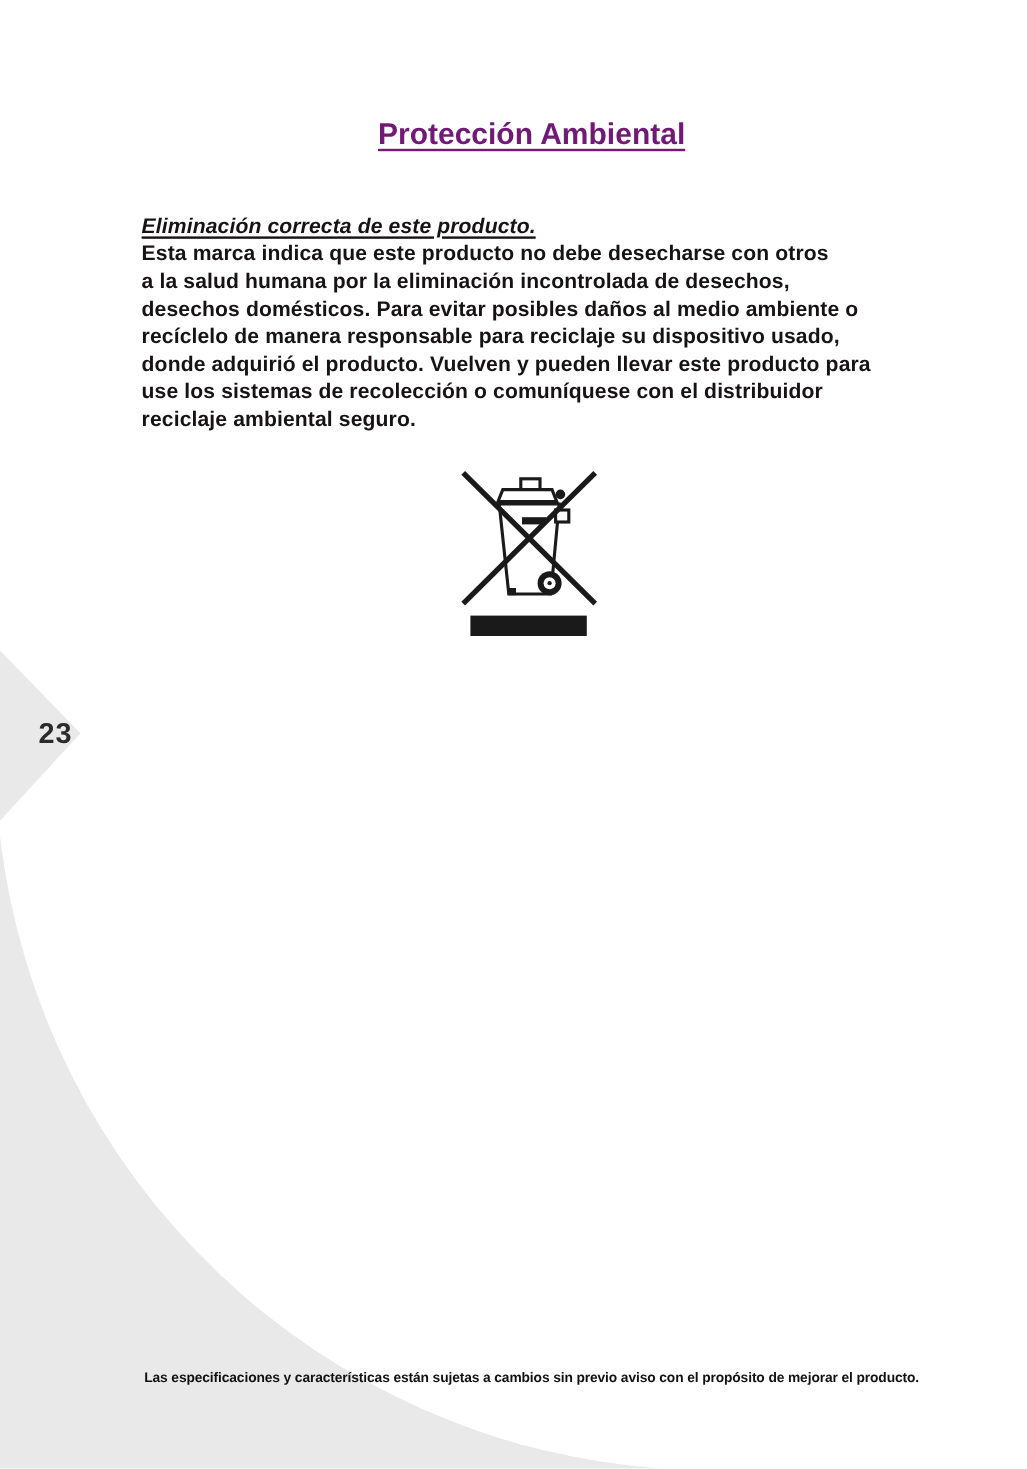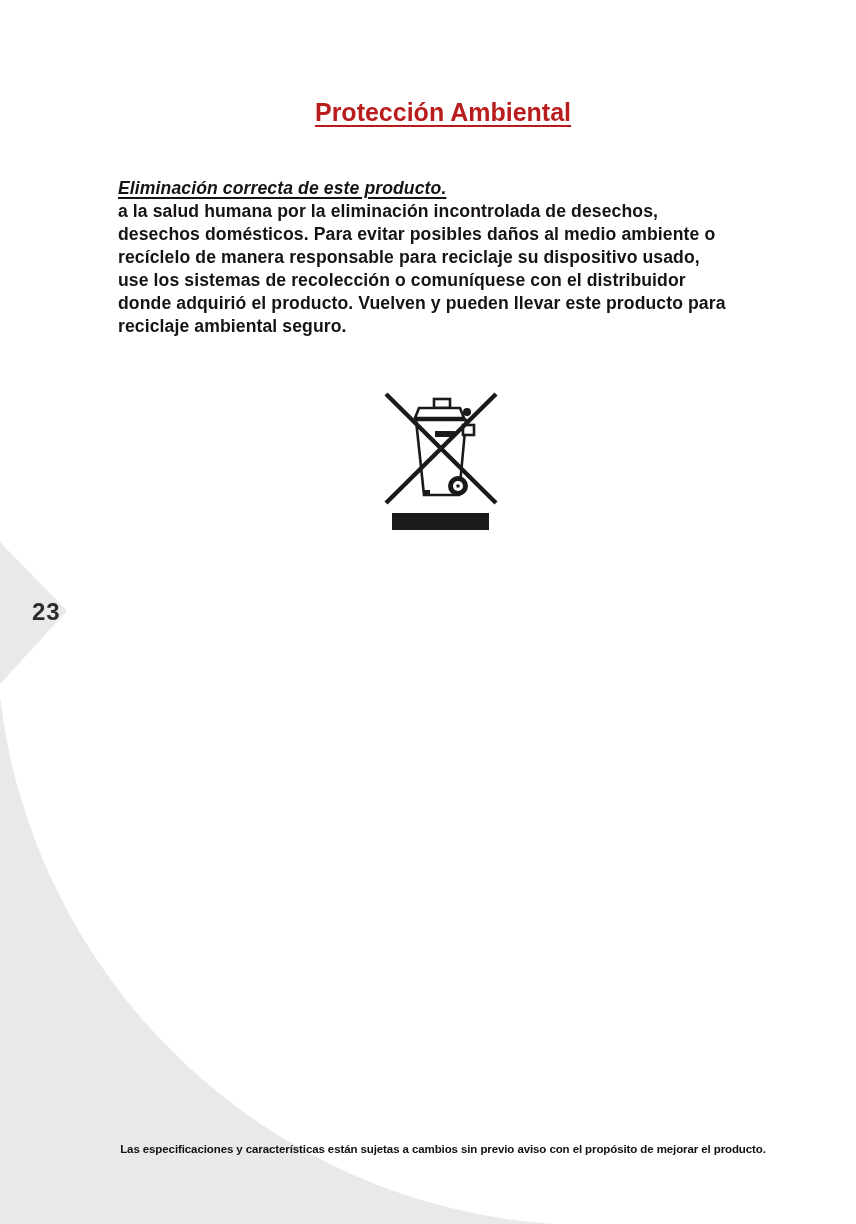--- a/index.html
+++ b/index.html
@@ -37,21 +37,21 @@
   .title {
     position: absolute;
     left: 30px;
     right: 0;
     top: 98px;
     z-index: 1;
     margin: 0;
     text-align: center;
     font-size: 25px;
     font-weight: 700;
-    color: #b91c1c;
+    color: #701a75;
     text-decoration: underline;
     text-decoration-thickness: 2px;
     text-underline-offset: 4px;
   }
   .content {
     position: absolute;
     left: 118px;
     top: 177px;
     width: 690px;
     z-index: 1;
@@ -100,25 +100,26 @@
     <path d="M 0,697 A 598,598 0 0 0 553,1224 L 0,1224 Z" fill="#e9e9e9"></path>
   </svg>
 
   <div class="page-number">23</div>
 
   <h1 class="title">Protección Ambiental</h1>
 
   <div class="content">
     <div class="section-heading">Eliminación correcta de este producto.</div>
     <div class="section-body">
+        <div>Esta marca indica que este producto no debe desecharse con otros</div>
         <div>a la salud humana por la eliminación incontrolada de desechos,</div>
         <div>desechos domésticos. Para evitar posibles daños al medio ambiente o</div>
         <div>recíclelo de manera responsable para reciclaje su dispositivo usado,</div>
+        <div>donde adquirió el producto. Vuelven y pueden llevar este producto para</div>
         <div>use los sistemas de recolección o comuníquese con el distribuidor</div>
-        <div>donde adquirió el producto. Vuelven y pueden llevar este producto para</div>
         <div>reciclaje ambiental seguro.</div>
       </div>
   </div>
 
   <svg class="weee-icon" width="114" height="144" viewBox="0 0 114 144" xmlns="http://www.w3.org/2000/svg" aria-hidden="true">
     <g stroke="#1a1a1a" stroke-width="2.6" fill="#ffffff">
       <rect x="50" y="10" width="16" height="9"></rect>
       <polygon points="35,19 76,19 80,29 31,29"></polygon>
       <polygon points="32,31 82,31 75,106 40,106"></polygon>
       <rect x="79" y="36" width="11" height="10"></rect>

